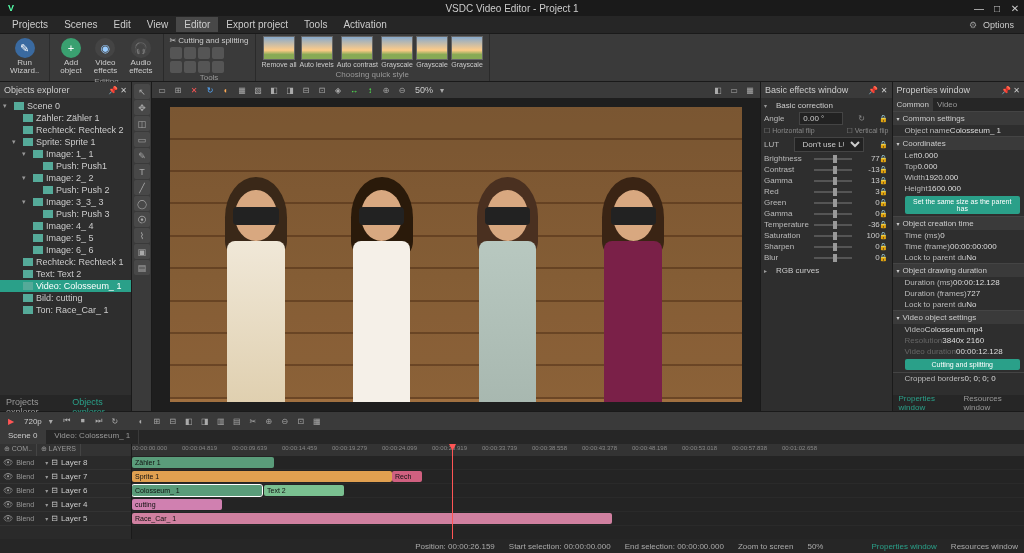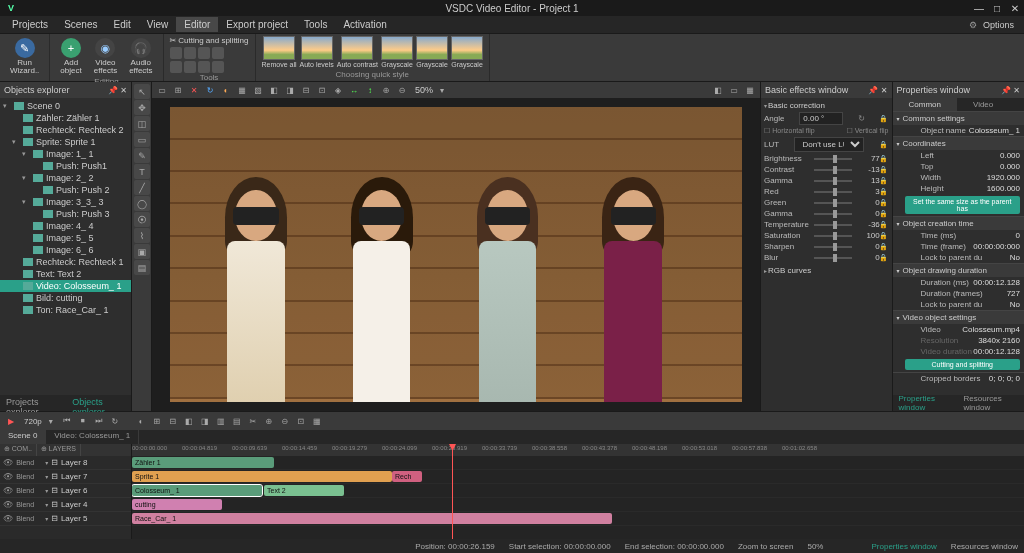--- a/index.html
+++ b/index.html
@@ -52,41 +52,41 @@
 .wood-line{position:absolute;left:0;right:0;height:11%;background:rgba(0,0,0,0.12);border-bottom:2px solid rgba(60,30,10,0.4)}
 .person{position:absolute;bottom:0;width:18%;height:78%}
 .person .head{position:absolute;top:8%;left:30%;width:40%;height:22%;background:#d8a880;border-radius:50%}
 .person .glasses{position:absolute;top:15%;left:28%;width:44%;height:8%;background:#222;border-radius:4px}
 .person .hair{position:absolute;top:2%;left:20%;width:60%;height:35%;background:#3a2818;border-radius:50% 50% 20% 20%}
 .person .body{position:absolute;top:30%;left:22%;width:56%;height:70%;border-radius:8px 8px 0 0}
 .right-panels{width:264px;display:flex;background:#2e2e2e;border-left:1px solid #1a1a1a}
 .effects-panel{width:132px;display:flex;flex-direction:column;border-right:1px solid #1a1a1a}
 .effects-body{flex:1;overflow:auto;padding:3px;font-size:8px}
 .section{margin-bottom:4px}
-.section-h{display:flex;align-items:center;gap:1px;color:#ccc;margin-bottom:2px}
+.section-h{display:flex;align-items:center;gap:9px;color:#ccc;margin-bottom:2px}
 .section-h .tri{font-size:6px;color:#999}
 .prop-row{display:flex;align-items:center;justify-content:space-between;margin:2px 0;font-size:8px;color:#bbb}
 .prop-row .slider{flex:1;margin:0 4px;height:2px;background:#555;position:relative}
 .prop-row .slider .th{position:absolute;top:-3px;width:4px;height:8px;background:#999;left:50%}
 .prop-row .val{width:24px;text-align:right;color:#ccc}
 .prop-row .lock{font-size:7px;color:#777}
 .prop-input{background:#222;border:1px solid #444;color:#ccc;font-size:8px;padding:1px 3px;width:70px}
 .color-dots{display:flex;gap:3px;margin:3px 0}
 .color-dots div{width:9px;height:9px;border-radius:50%}
 .hue-wheel{width:110px;height:110px;border-radius:50%;margin:4px auto;background:conic-gradient(red,yellow,lime,cyan,blue,magenta,red);position:relative}
 .hue-wheel::after{content:"";position:absolute;top:30%;left:30%;width:40%;height:40%;border-radius:50%;background:#2e2e2e}
 .props-panel{width:132px;display:flex;flex-direction:column}
 .props-body{flex:1;overflow:auto;font-size:8px}
 .prop-tabs{display:flex;background:#262626;font-size:8px}
-.prop-tabs div{padding:2px 16px;color:#999}
+.prop-tabs div{padding:2px 4px;color:#999}
 .prop-tabs div.active{background:#3a3a3a;color:#ccc}
 .pgroup{border-top:1px solid #444}
 .pgroup-h{background:#3a3a3a;padding:2px 4px;color:#ccc;display:flex;align-items:center;gap:3px}
 .pgroup-h .tri{font-size:6px}
-.pline{display:flex;justify-content:space-between;padding:1px 4px 1px 28px;color:#bbb}
+.pline{display:flex;padding:1px 4px 1px 12px;color:#bbb}
 .pline .v{color:#ddd}
 .pline.dim{color:#666}
 .action-btn{background:#2aa089;color:#fff;font-size:7px;padding:2px;text-align:center;margin:2px 4px 2px 12px;border-radius:2px}
 .bottom-tabs{height:16px;background:#262626;display:flex;align-items:center;font-size:8px}
 .bottom-tabs div{padding:2px 6px;color:#999}
 .bottom-tabs div.active{color:#2aa089}
 .timeline-area{height:128px;background:#2e2e2e;display:flex;flex-direction:column;border-top:1px solid #1a1a1a}
 .tl-toolbar{height:18px;background:#3a3a3a;display:flex;align-items:center;gap:2px;padding:0 4px;font-size:8px}
 .tl-toolbar .btn{width:14px;height:14px;display:flex;align-items:center;justify-content:center;color:#aaa;border-radius:2px}
 .tl-toolbar .res{color:#ccc;margin-left:4px}

